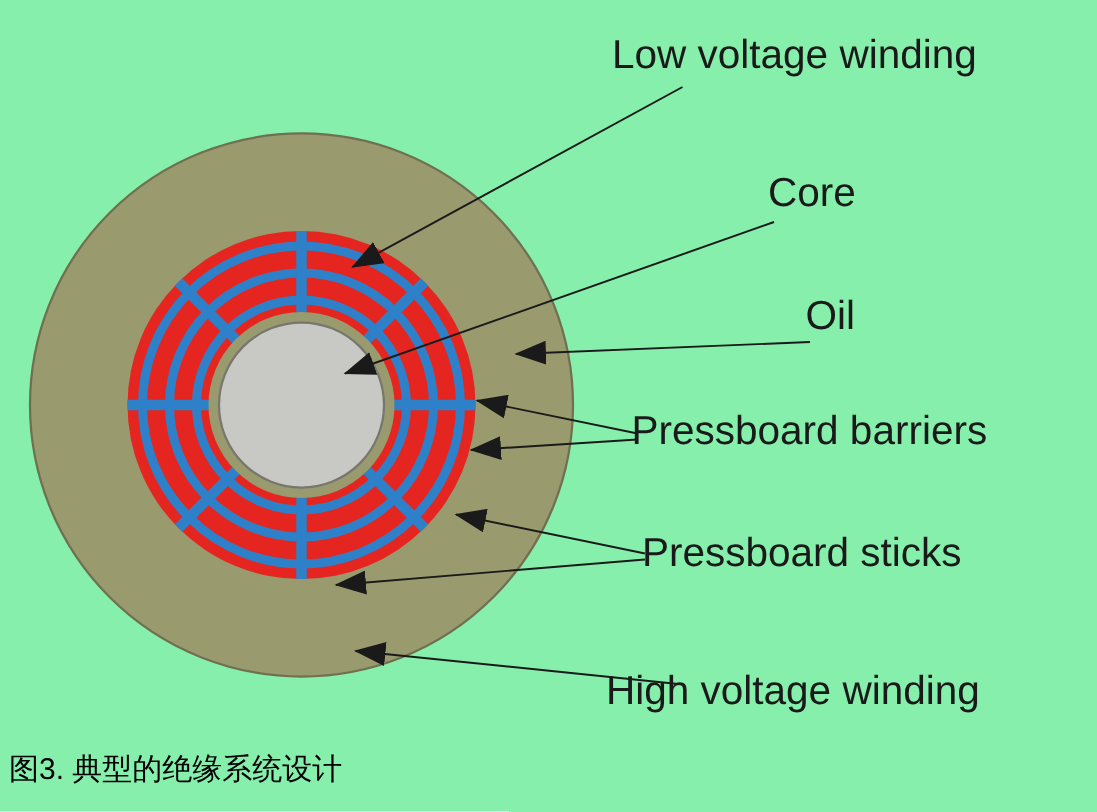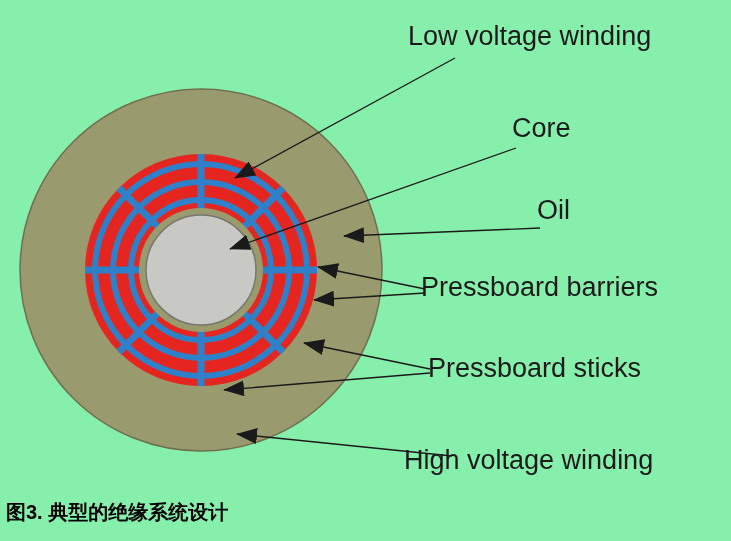--- a/index.html
+++ b/index.html
@@ -15,21 +15,21 @@
     .diagram-label {
       font-family: "Liberation Sans", sans-serif;
       font-size: 27px;
       fill: #1a1a1a;
     }
     .caption {
       position: absolute;
       left: 6px;
       top: 499px;
       font-size: 20px;
-      font-weight: bold;
+      font-weight: normal;
       color: #000000;
       font-family: "Liberation Sans", sans-serif;
     }
   </style>
 </head>
 <body>
 
 <div class="page">
 
   <svg width="731" height="541" viewBox="0 0 731 541">

